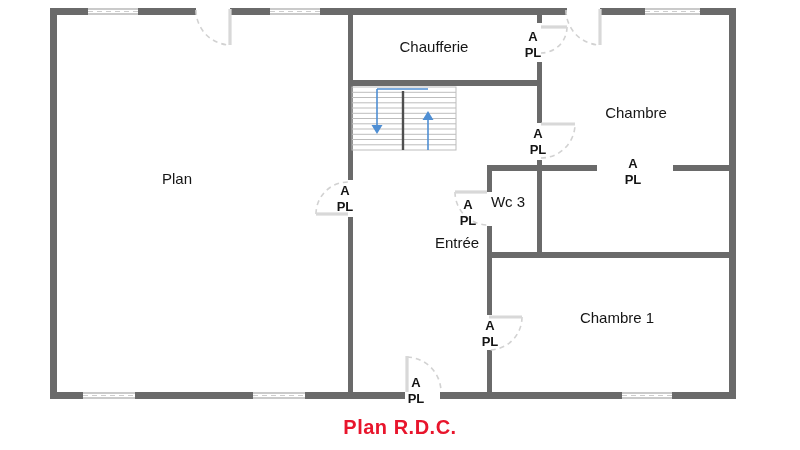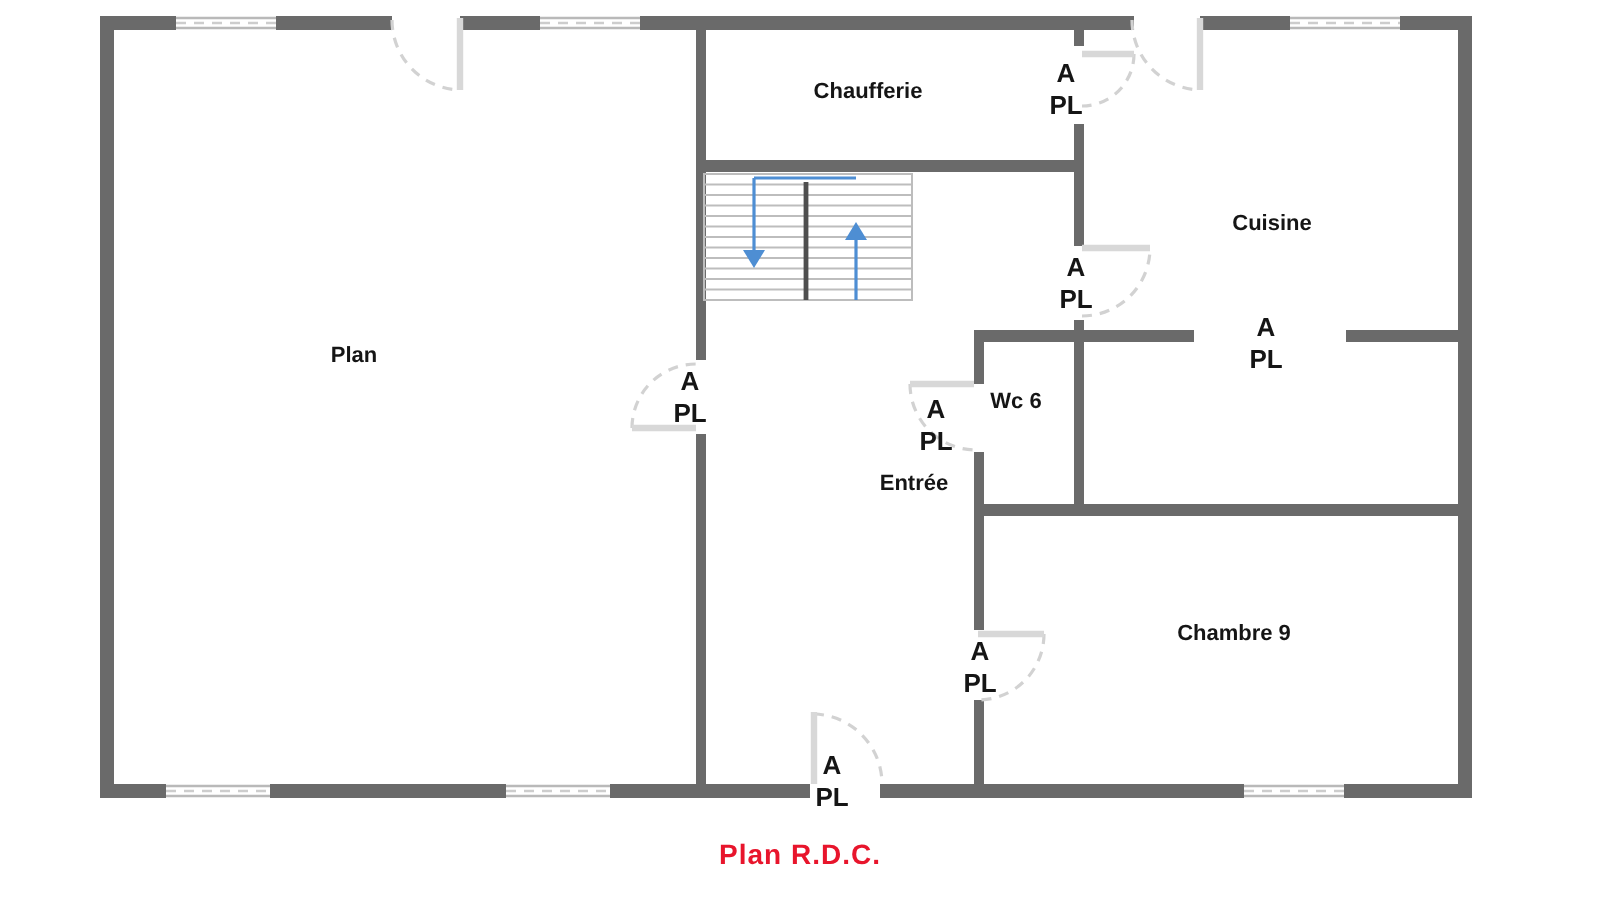--- a/index.html
+++ b/index.html
@@ -12,30 +12,30 @@
   .winline{stroke:var(--window_line,#b9b9b9);stroke-width:1.3;}
   .windash{stroke:#cdcdcd;stroke-width:1.2;stroke-dasharray:5 4;}
   .leaf{stroke:var(--door,#d8d8d8);stroke-width:3.2;fill:none;stroke-linecap:butt;}
   .swing{stroke:#d2d2d2;stroke-width:1.6;fill:none;stroke-dasharray:5 4;}
   .tread{stroke:#bdbdbd;stroke-width:1;fill:none;}
   .divider{stroke:#4f4f4f;stroke-width:2.4;}
   .route{stroke:var(--stairs_route,#4e8ed3);stroke-width:1.6;fill:none;}
   .routehead{fill:var(--stairs_route,#4e8ed3);}
   .lbl{
     position:absolute;transform:translate(-50%,-50%);
-    font-weight:bold;color:#151515;font-size:11px;white-space:nowrap;text-align:center;
+    font-weight:normal;color:#151515;font-size:15px;white-space:nowrap;text-align:center;
   }
   .apl{
     position:absolute;transform:translate(-50%,-50%);
     font-weight:bold;color:#151515;font-size:13px;line-height:16px;text-align:center;
   }
   .apl span{display:block;}
   .title{
     position:absolute;transform:translate(-50%,-50%);
-    font-weight:bold;font-size:14px;letter-spacing:.5px;color:var(--title,#e8152c);white-space:nowrap;
+    font-weight:bold;font-size:20px;letter-spacing:.5px;color:var(--title,#e8152c);white-space:nowrap;
   }
 </style>
 </head>
 <body>
 
 <div class="plan">
 
   <svg width="800" height="450" viewBox="0 0 800 450">
 
     <g>
@@ -158,24 +158,24 @@
         <line class="route" x1="377" y1="89" x2="377" y2="126"></line>
         <line class="route" x1="428" y1="150" x2="428" y2="119"></line>
         <polygon class="routehead" points="371.5,125 382.5,125 377,134"></polygon>
         <polygon class="routehead" points="422.5,120 433.5,120 428,111"></polygon>
       </g>
     </g>
   </svg>
 
   <div class="lbl" style="left:177px;top:178px;">Plan</div>
   <div class="lbl" style="left:434px;top:46px;">Chaufferie</div>
-  <div class="lbl" style="left:636px;top:112px;">Cuisine</div>
-  <div class="lbl" style="left:508px;top:201px;">Wc 6</div>
+  <div class="lbl" style="left:636px;top:112px;">Chambre</div>
+  <div class="lbl" style="left:508px;top:201px;">Wc 3</div>
   <div class="lbl" style="left:421px;top:242px;margin-left:36px;">Entrée</div>
-  <div class="lbl" style="left:617px;top:317px;">Chambre 9</div>
+  <div class="lbl" style="left:617px;top:317px;">Chambre 1</div>
 
   <div class="apl" style="left:345px;top:199px;">
     <span>A</span>
       <span>PL</span>
   </div>
   <div class="apl" style="left:533px;top:45px;">
     <span>A</span>
       <span>PL</span>
   </div>
   <div class="apl" style="left:538px;top:142px;">

